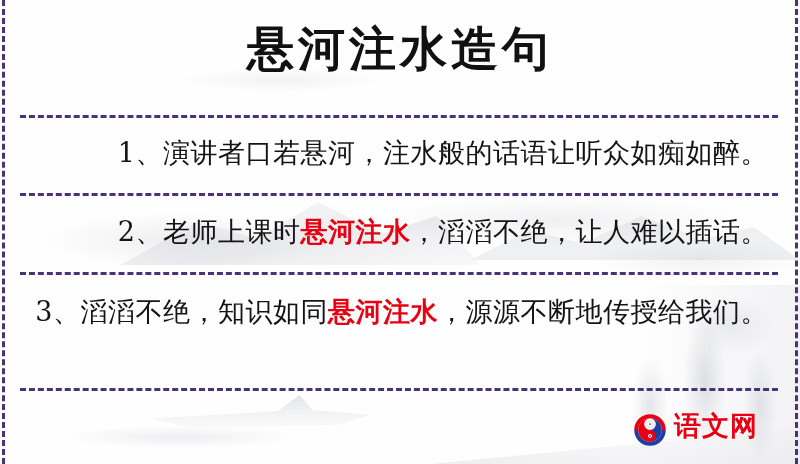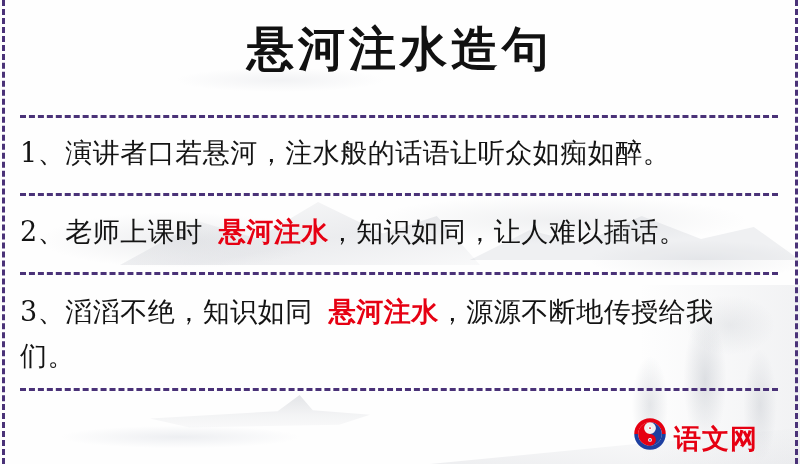--- a/index.html
+++ b/index.html
@@ -133,39 +133,39 @@
 
   .sentence {
     position: absolute;
     left: 20px;
     width: 748px;
     font-family: "DejaVu Serif", "Liberation Serif", serif;
     font-size: 27px;
     line-height: 44px;
     color: #141414;
     letter-spacing: 0.5px;
+    text-align: right;
   }
   .s1 { top: 131px; }
   .s2 { top: 210px; }
   .s3 { top: 290px; }
 
   .kw {
     color: #e60012;
     font-weight: bold;
-    margin-left: 16px;
   }
 
   
   .logo {
     position: absolute;
     left: 632px;
     top: 412px;
     height: 40px;
     display: flex;
-    align-items: flex-end;
+    align-items: flex-start;
     z-index: 4;
   }
   .logo-mark {
     width: 36px;
     height: 36px;
     flex: 0 0 36px;
     margin-right: 6px;
   }
   .logo-text {
     font-family: "DejaVu Sans", "Liberation Sans", sans-serif;
@@ -200,21 +200,21 @@
 
     <div class="rule rule-1"></div>
 
     <div class="sentence s1">
       <span>1、</span><span>演讲者口若悬河，注水般的话语让听众如痴如醉。</span>
     </div>
 
     <div class="rule rule-2"></div>
 
     <div class="sentence s2">
-      <span>2、</span><span>老师上课时</span><span class="kw">悬河注水</span><span>，知识如同，让人难以插话。</span>
+      <span>2、</span><span>老师上课时</span><span class="kw">悬河注水</span><span>，滔滔不绝，让人难以插话。</span>
     </div>
 
     <div class="rule rule-3"></div>
 
     <div class="sentence s3">
       <span>3、</span><span>滔滔不绝，知识如同</span><span class="kw">悬河注水</span><span>，源源不断地传授给我们。</span>
     </div>
 
     <div class="rule rule-4"></div>
 

